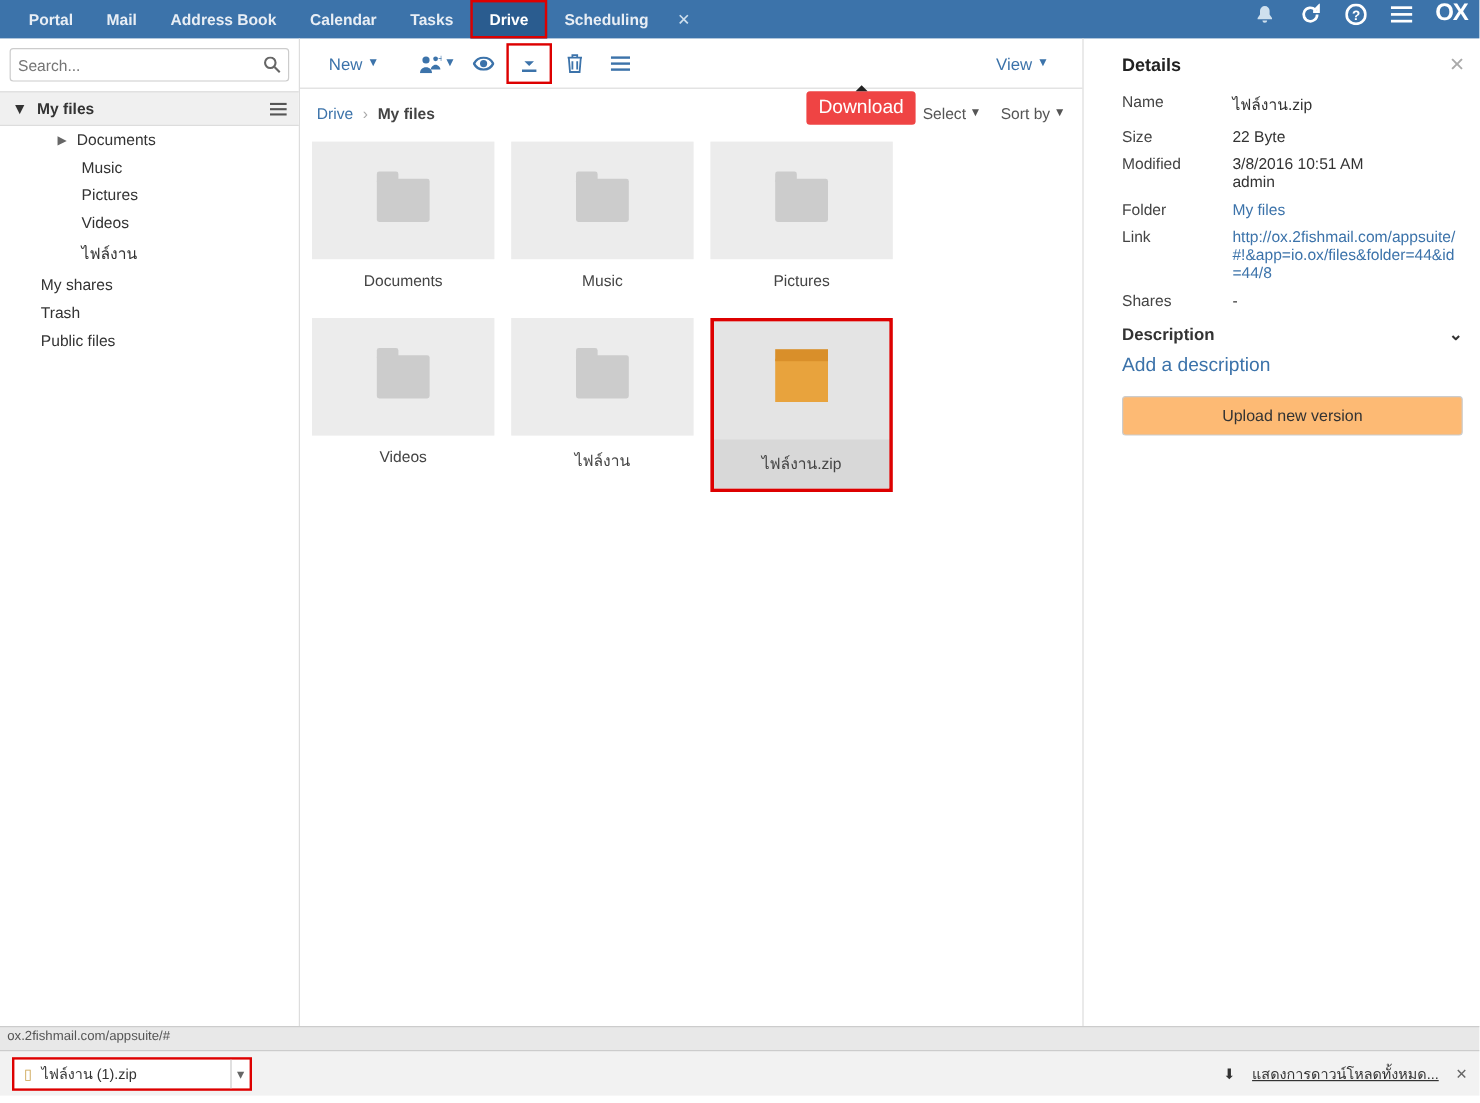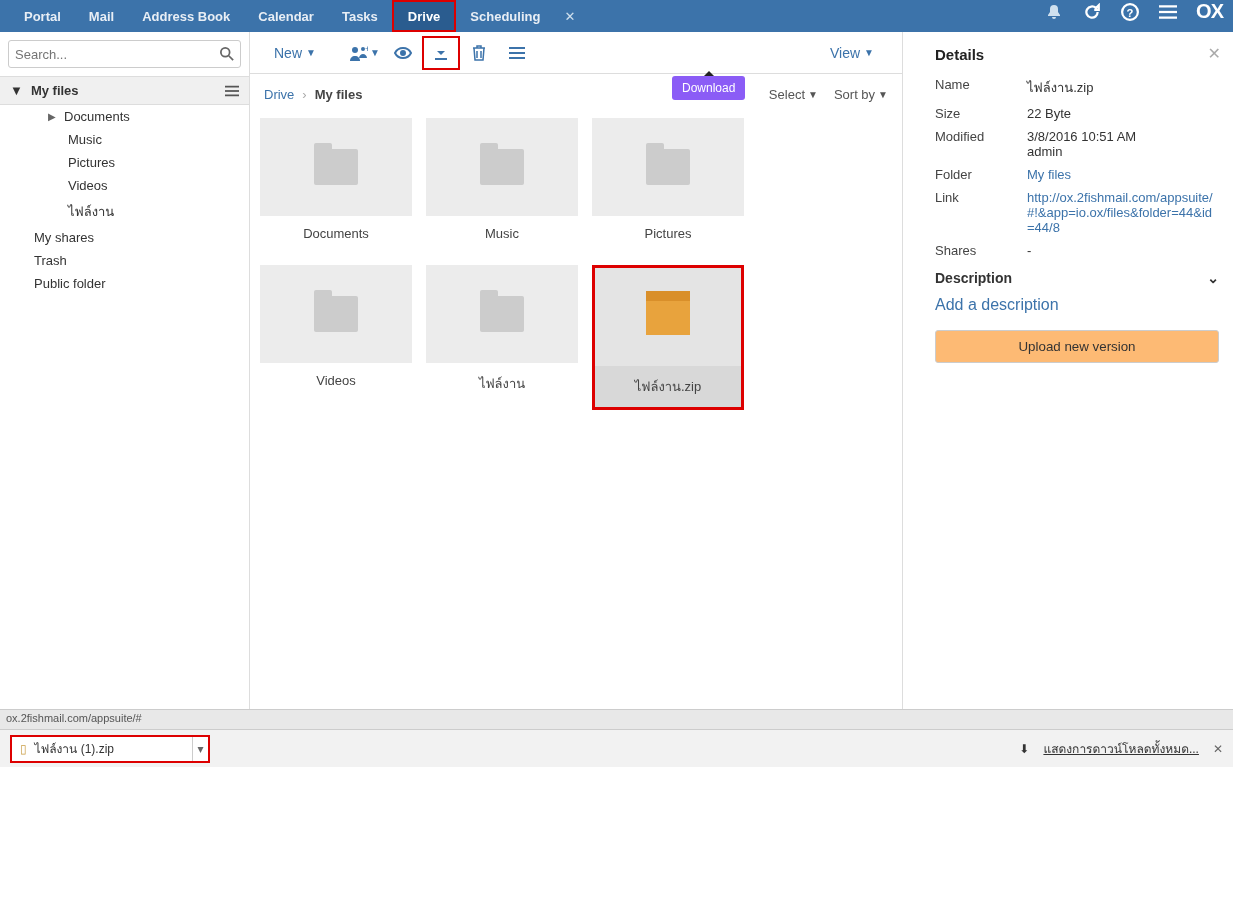--- a/index.html
+++ b/index.html
@@ -6,39 +6,39 @@
 body { font-family: Arial, sans-serif; font-size: 13px; color: #333; width: 1233px; height: 919px; overflow: hidden; position: relative; background: #fff; }
 .topbar { height: 32px; background: #3c73aa; display: flex; align-items: flex-start; color: #fff; padding: 0 10px; }
 .topbar .nav { display: flex; height: 100%; }
 .topbar .nav-item { padding: 0 14px; display: flex; align-items: center; cursor: pointer; font-weight: bold; font-size: 13px; color: #e8eef5; }
 .topbar .nav-item.active { background: #2a5c8f; color: #fff; }
 .topbar .nav-item.highlighted { border: 2px solid #d00; }
 .topbar .nav-close { padding: 0 10px; display:flex; align-items:center; cursor:pointer; color:#cfe0ee;}
 .topbar .right { margin-left: auto; display: flex; align-items: center; gap: 18px; }
 .topbar .right .tico { width: 20px; height: 20px; cursor: pointer; display:flex; align-items:center; justify-content:center;}
 .topbar .logo { font-weight: 900; font-size: 20px; letter-spacing: -1px; color:#fff;}
-.main { display: flex; height: 677px; }
+.main { display: flex; height: 823px; }
 .sidebar { width: 250px; border-right: 1px solid #ddd; display:flex; flex-direction:column; }
 .searchbox { margin: 8px; border: 1px solid #ccc; border-radius: 3px; height: 28px; display:flex; align-items:center; padding:0 6px; }
 .searchbox input { border: none; outline: none; flex:1; font-size: 13px; color:#888;}
 .searchbox .sico { color:#666; }
 .tree { font-size: 13px; }
 .tree-header { background:#f0f0f0; padding: 6px 10px; font-weight:bold; display:flex; align-items:center; justify-content:space-between; border-top:1px solid #ddd; border-bottom:1px solid #ddd;}
 .tree-header .left { display:flex; align-items:center; gap:8px;}
 .tree-row { padding: 4px 10px 4px 40px; display:flex; align-items:center; gap:6px; cursor:pointer; color:#333;}
 .tree-row.child { padding-left: 68px; }
 .tree-row.top { padding-left: 34px; }
 .tree-row .arrow { width:10px; color:#666; font-size:10px;}
 .content { flex: 1; display:flex; position:relative;gap:18px; }
 .center { flex:1; display:flex; flex-direction:column; border-right:1px solid #ddd;}
 .toolbar { height: 42px; border-bottom: 1px solid #ddd; display:flex; align-items:center; padding: 0 14px; color:#3c73aa; position:relative;}
 .tool-btn { display:flex; align-items:center; gap:4px; padding: 6px 10px; cursor:pointer; color:#3c73aa; font-size:14px;}
 .tool-icon { width: 38px; height:34px; display:flex; align-items:center; justify-content:center; cursor:pointer; color:#3c73aa; }
 .tool-icon.highlighted { border:2px solid #d00; }
-.tooltip { position:absolute; background:#8b5cf6; color:#fff; padding:5px 10px; border-radius:3px; font-size:12px; top:44px; left: 422px; white-space:nowrap;}
+.tooltip { position:absolute; background:#ef4444; color:#fff; padding:5px 10px; border-radius:3px; font-size:16px; top:44px; left: 422px; white-space:nowrap;}
 .tooltip::before { content:""; position:absolute; top:-5px; left:50%; transform:translateX(-50%); border-left:5px solid transparent; border-right:5px solid transparent; border-bottom:5px solid #222;}
 .view-btn { margin-left:auto; padding-right:14px; cursor:pointer;}
 .crumbs { height: 40px; display:flex; align-items:center; padding: 0 14px; color:#666; justify-content:space-between;}
 .crumbs .left { display:flex; align-items:center; gap:8px;}
 .crumbs .left .bc-link{ color:#3c73aa; cursor:pointer;}
 .crumbs .left .sep { color:#aaa;}
 .crumbs .left .current { font-weight:bold; color:#444;}
 .crumbs .right { display:flex; gap:16px;}
 .crumbs .right .dd { cursor:pointer; color:#555; display:flex; align-items:center; gap:3px;}
 .grid { display:flex; flex-wrap:wrap; padding: 4px 10px; gap: 14px; align-content:flex-start;}
@@ -154,21 +154,21 @@
       <div class="tree-row child">
           <span>ไฟล์งาน</span>
         </div>
       <div class="tree-row top">
           <span>My shares</span>
         </div>
       <div class="tree-row top">
           <span>Trash</span>
         </div>
       <div class="tree-row top">
-          <span>Public folder</span>
+          <span>Public files</span>
         </div>
     </div>
   </div>
 
   <div class="content">
     <div class="center">
       <div class="toolbar">
         <div class="tool-btn">
             <span>New</span>
             <span class="caret">▼</span>

